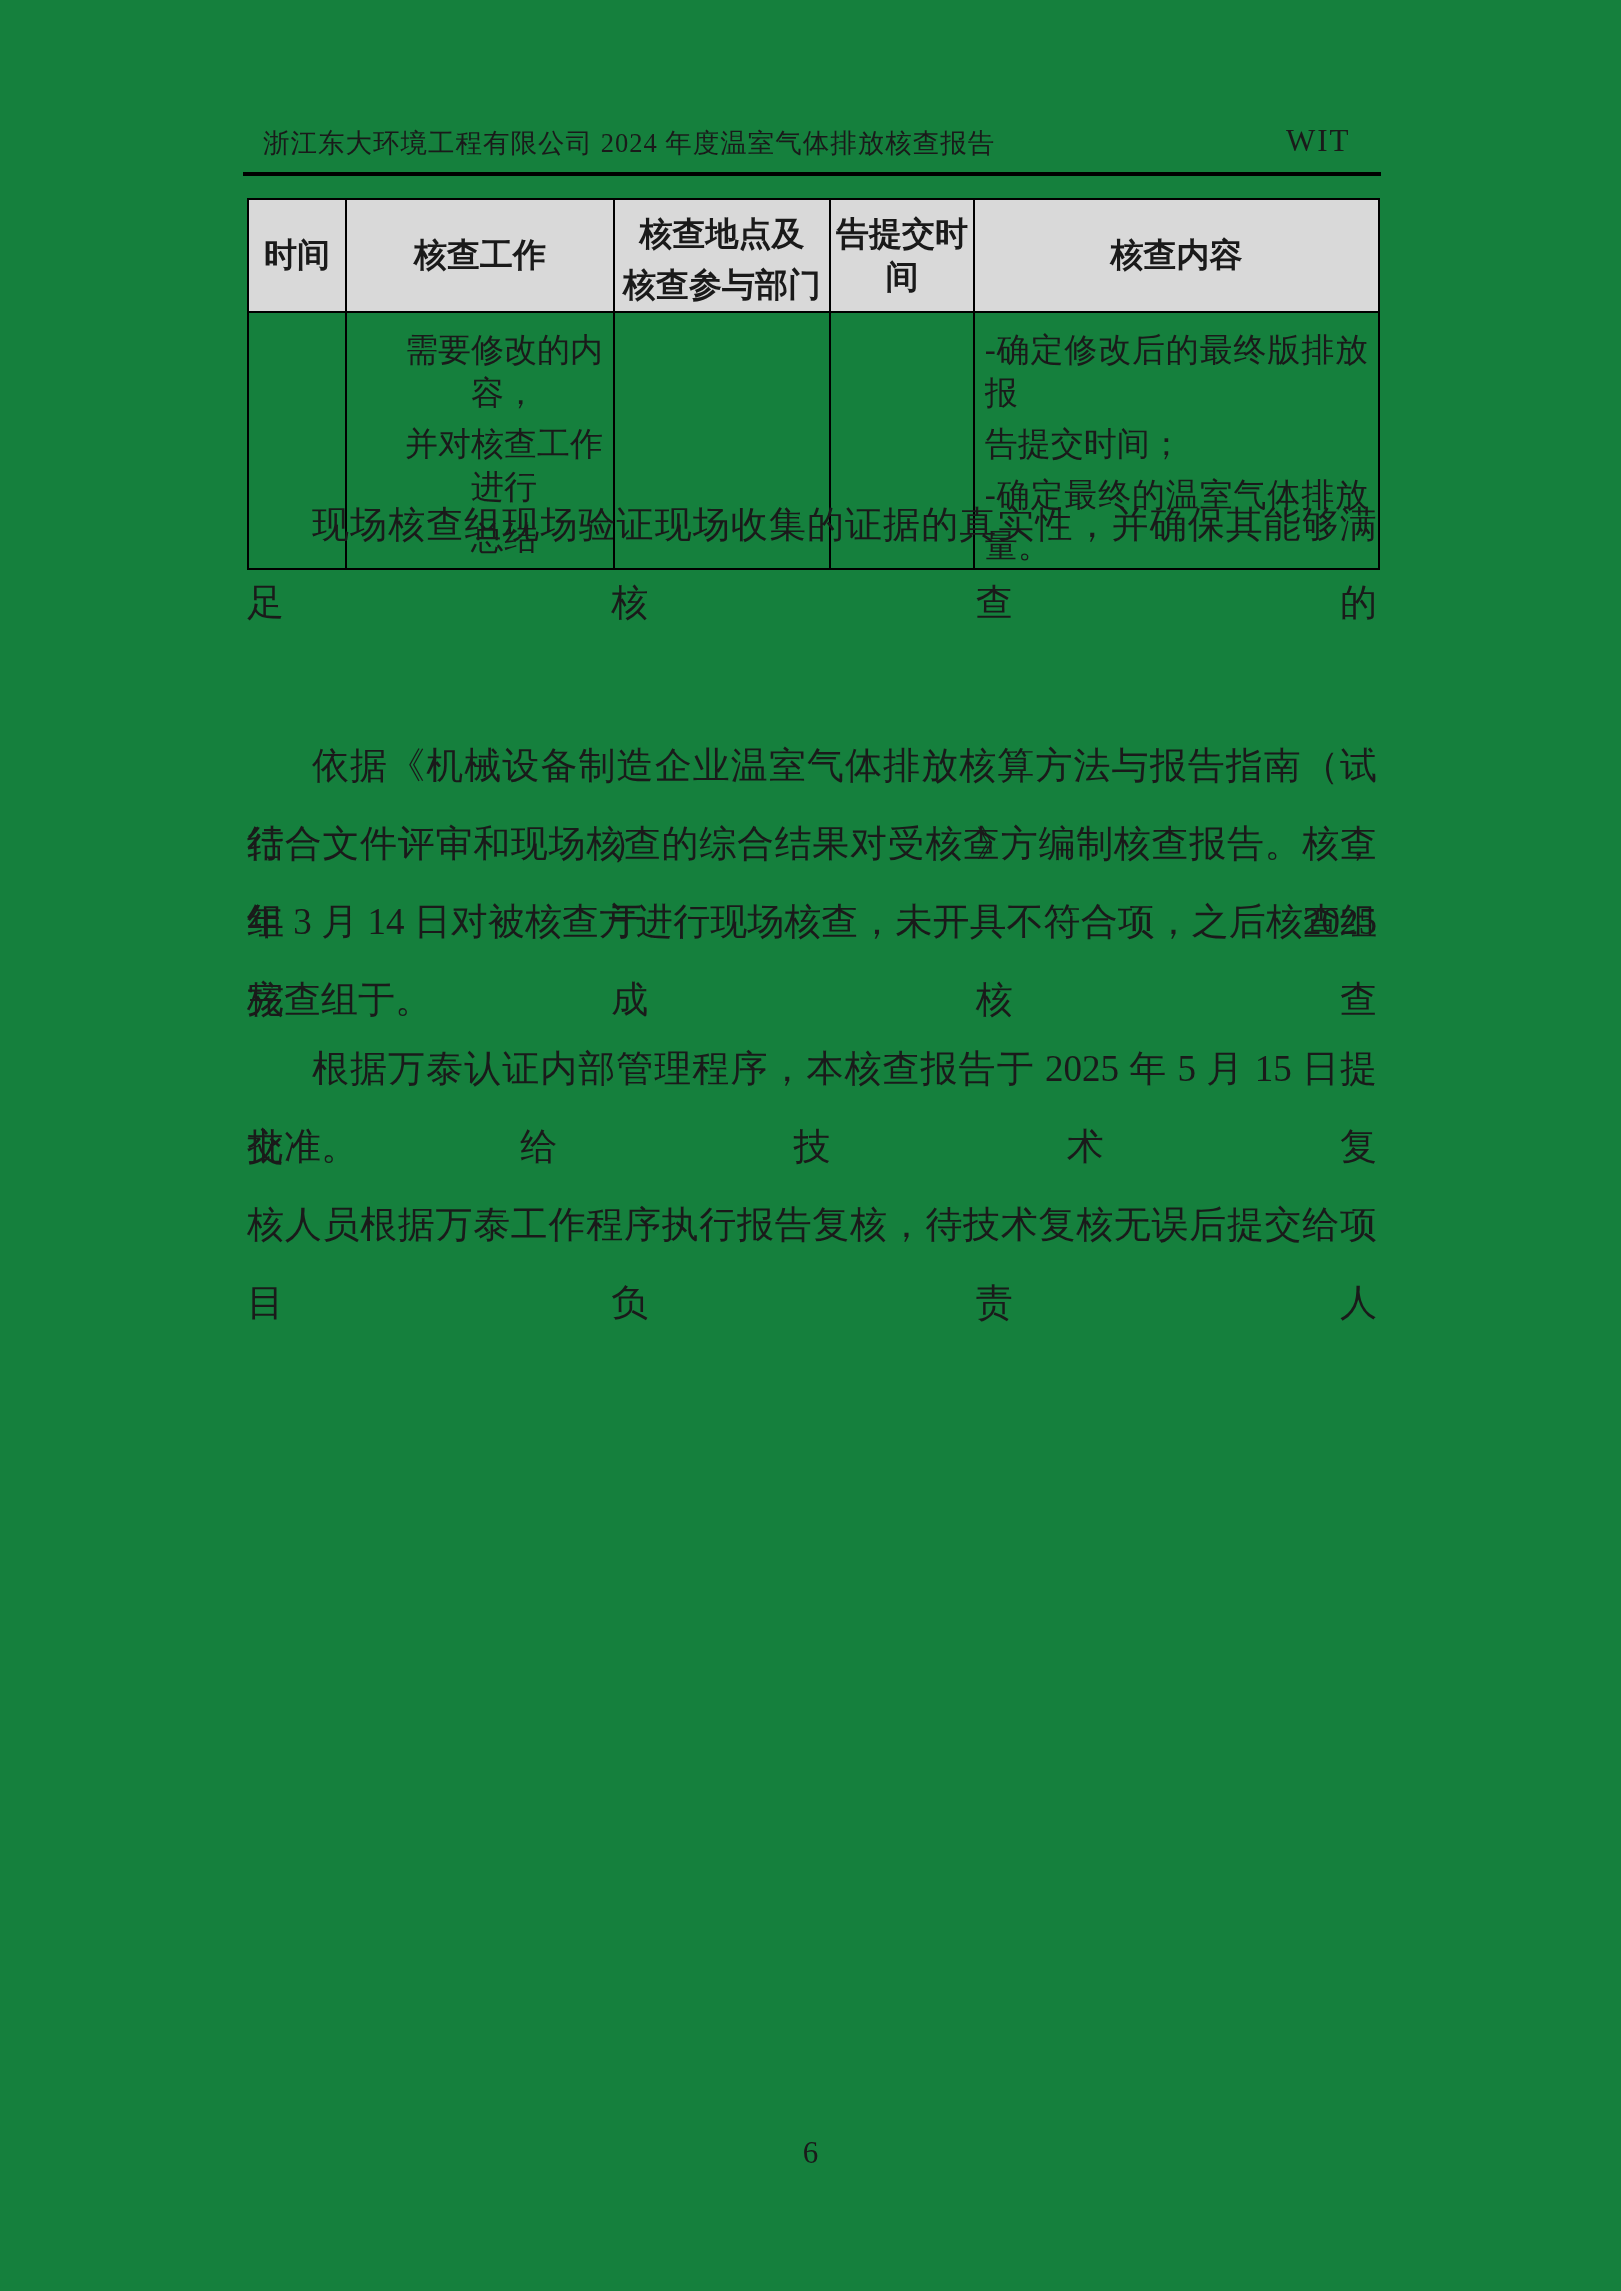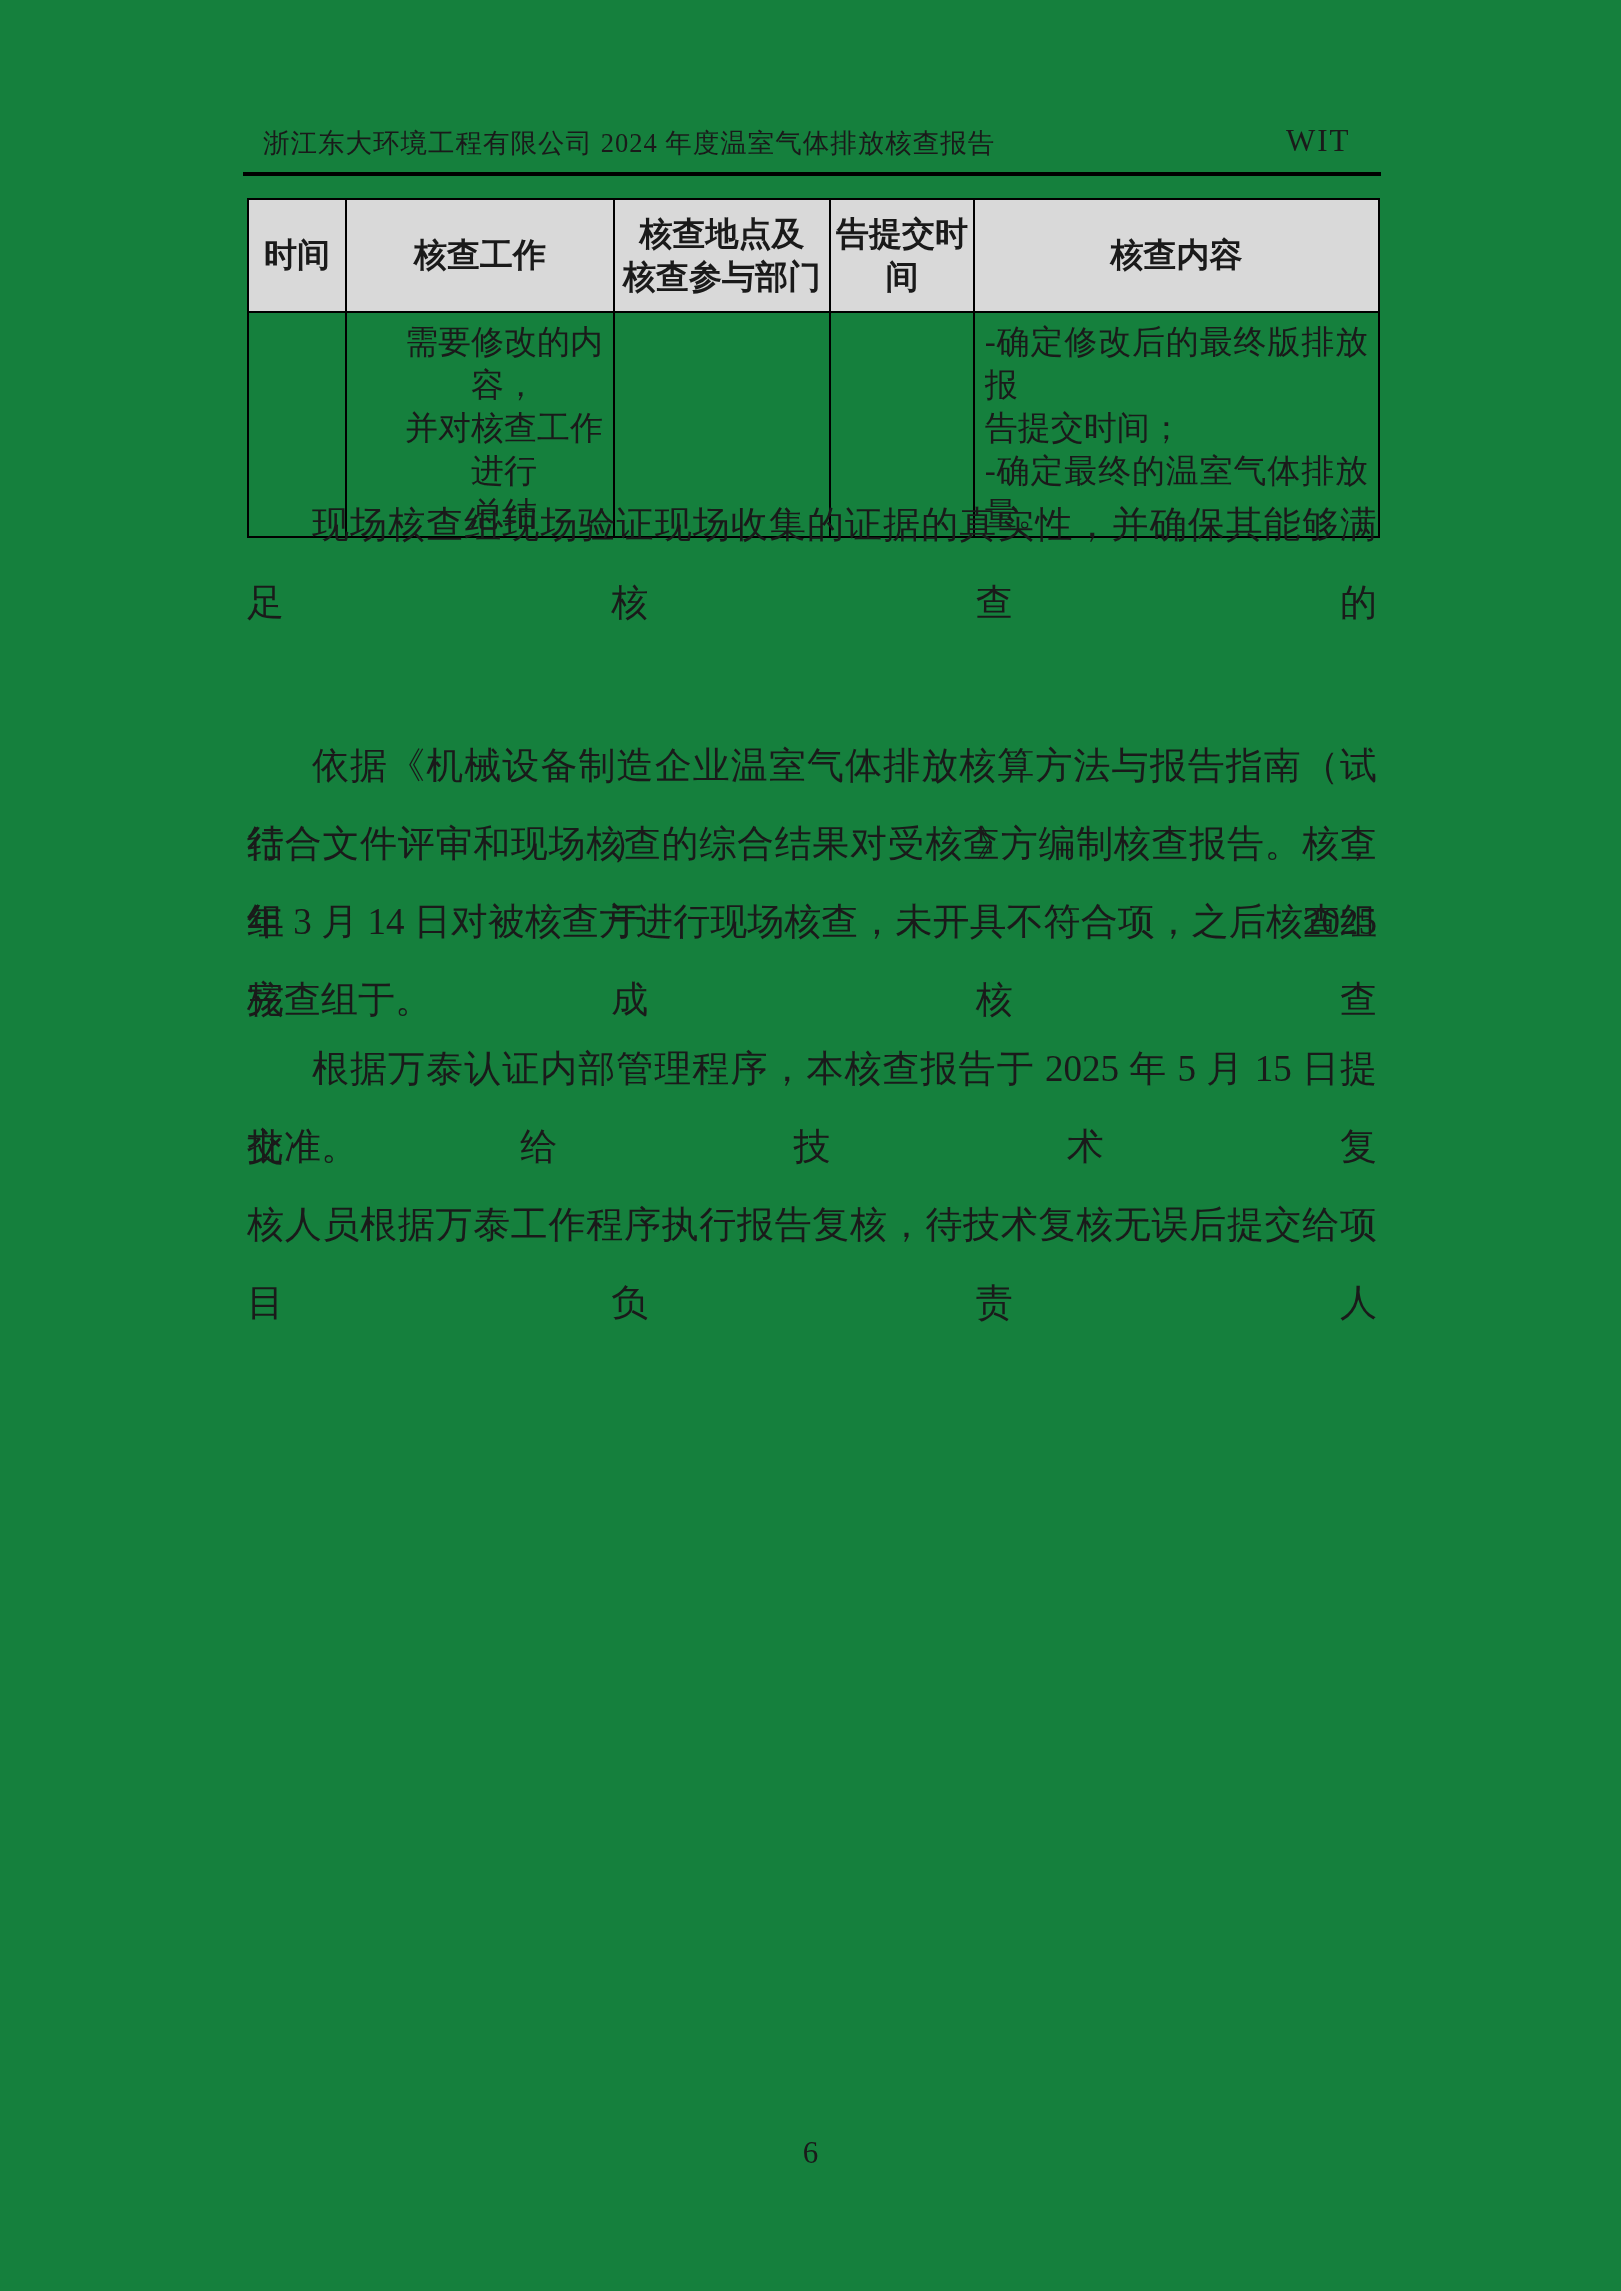--- a/index.html
+++ b/index.html
@@ -59,21 +59,21 @@
   }
   table.vtable tr.tbody td {
     height: 174px;
     vertical-align: top;
     line-height: 43px;
     padding-top: 7.8px;
   }
   table.vtable { border: 2.9px solid var(--color-border, #000); }
   table.vtable tr.tbody td.c-work { text-align: center; padding-left: 48px; }
   table.vtable tr.tbody td.c-content { padding-left: 9.8px; padding-right: 10px; }
-  .cellline { display: block; }
+  .cellline { display: block; margin-top: 8px; }
   .cellline.just { text-align: justify; text-align-last: justify; }
 
   
   .para {
     position: absolute;
     left: 247px;
     width: 1130px;
     font-size: 37px;
   }
   .pline {

